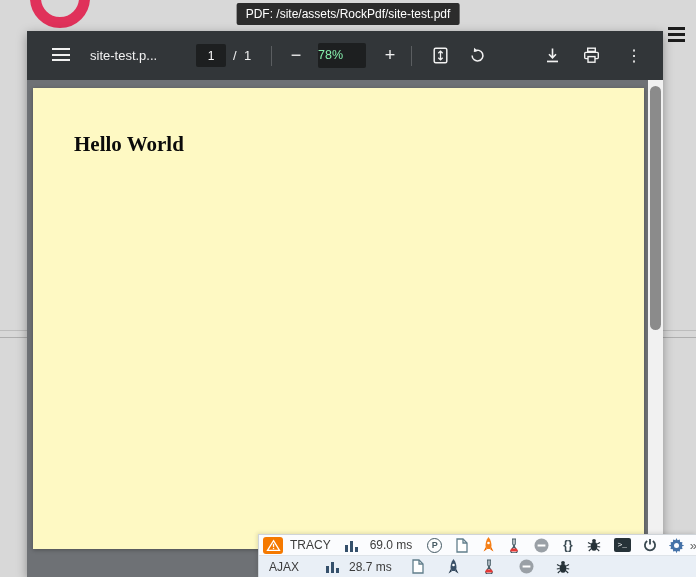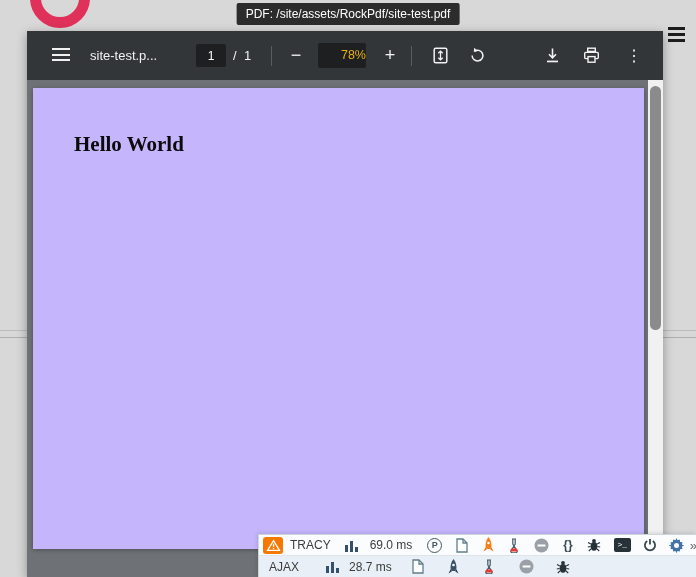--- a/index.html
+++ b/index.html
@@ -40,32 +40,32 @@
              text-align:center; font-size:12px; font-family:"Liberation Sans",sans-serif; }
   .psep   { position:absolute; left:206px; top:0; line-height:49px; font-size:13px; }
   .ptotal { position:absolute; left:217px; top:0; line-height:49px; font-size:13px; }
 
   .vdiv { position:absolute; top:15px; width:1px; height:20px; background:#5b5e61; }
   .vdiv.d1 { left:244px; }
   .vdiv.d2 { left:384px; }
 
   .zoomout { position:absolute; left:258px; top:0; height:49px; font-size:18px; width:22px; }
   .zoombox { position:absolute; left:291px; top:12px; width:48px; height:25px; background:#1d1f20;
-             border-radius:2px; color:#eab308; font-size:12.5px; text-align:right; line-height:25px; }
+             border-radius:2px; color:#86efac; font-size:12.5px; text-align:left; line-height:25px; }
   .zoomin  { position:absolute; left:352px; top:0; height:49px; font-size:18px; width:22px; }
 
   .icon-btn { position:absolute; top:16px; width:18px; height:18px; }
   .fit-btn      { left:404px; }
   .rotate-btn   { left:441px; }
   .download-btn { left:516px; }
   .print-btn    { left:555px; }
   .kebab-btn { position:absolute; left:597px; top:0; height:49px; width:20px; font-size:16px; }
 
   .viewer { position:absolute; left:0; top:49px; width:621px; height:497px; }
-  .pdf-page { position:absolute; left:6px; top:8px; width:611px; height:461px; background:#c4b5fd;
+  .pdf-page { position:absolute; left:6px; top:8px; width:611px; height:461px; background:#fef9c3;
               box-shadow:0 1px 4px rgba(0,0,0,.3); }
   .pdf-heading { position:absolute; left:41px; top:44px; font-family:"Liberation Serif", serif;
                  font-weight:700; font-size:21px; color:#0b0b0b; }
 
   .scrollbar { position:absolute; left:621px; top:49px; width:15px; height:497px; background:#f1f1f1; }
   .scroll-thumb { position:absolute; left:2px; top:6px; width:11px; height:244px;
                   background:#8b8b8b; border-radius:6px; }
 
   
   .tracy { position:absolute; left:258px; top:534px; width:438px; height:43px; z-index:5;

